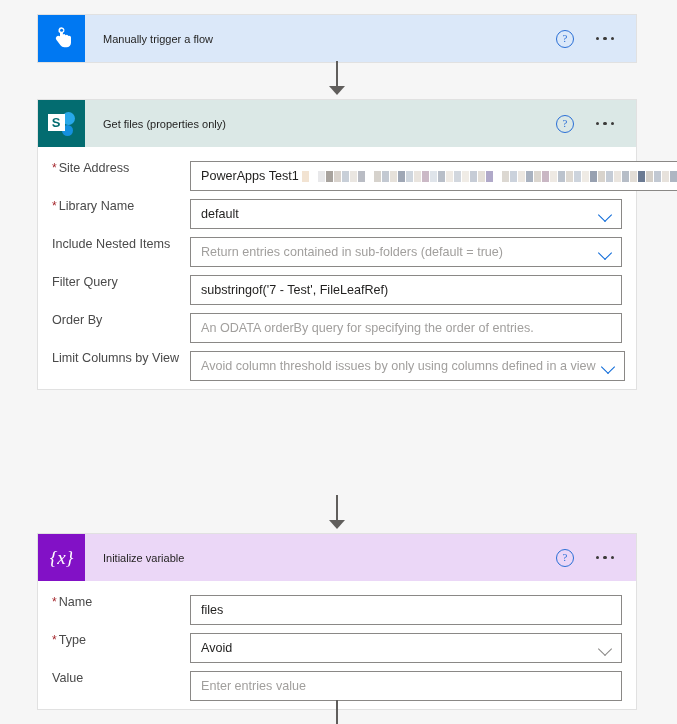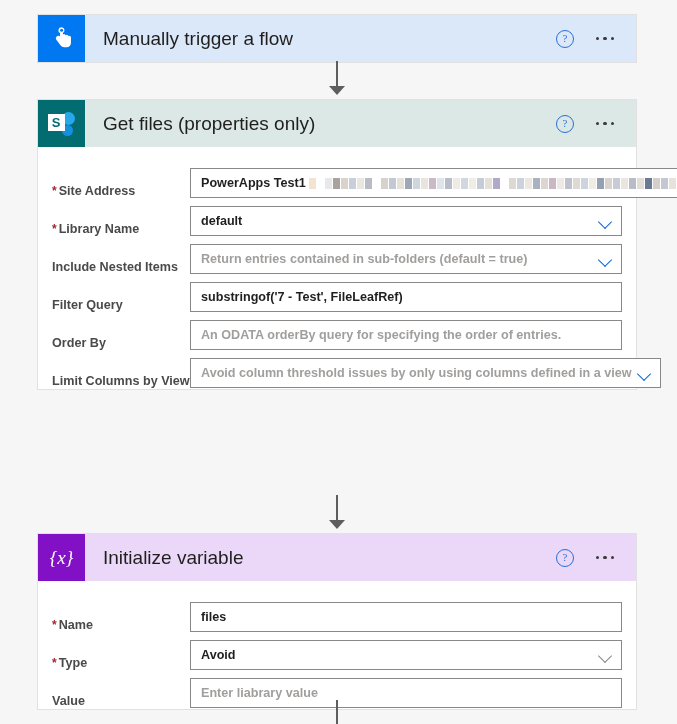--- a/index.html
+++ b/index.html
@@ -52,21 +52,21 @@
     justify-content: center;
     position: relative;
   }
   .card-icon.trigger    { background: #0078f2; }
   .card-icon.sharepoint { background: #036c70; }
   .card-icon.variable   { background: #8211c6; }
 
   .card-title {
     flex: 1 1 auto;
     padding-left: 18px;
-    font-size: 19px;
+    font-size: 11px;
     color: #201f1e;
     white-space: nowrap;
     overflow: hidden;
   }
 
   .hdr-actions {
     display: flex;
     align-items: center;
     gap: 22px;
     padding-right: 22px;
@@ -92,25 +92,24 @@
     background: #3b3a39;
     border-radius: 50%;
     display: block;
   }
 
   
   .card-body { padding: 14px 0 0 0; }
 
   .frow {
     display: flex;
-    align-items: flex-end;
+    align-items: flex-start;
     padding: 0 14px 0 14px;
     height: 37px;
     margin-bottom: 1px;
-    font-weight: bold;
   }
   .flabel {
     flex: 0 0 138px;
     font-size: 12.6px;
     color: #4a4a4a;
     white-space: nowrap;
     position: relative;
   }
   .flabel .req {
     color: #a4262c;
@@ -453,20 +452,20 @@
         <div class="flabel"><span class="req">*</span><span>Type</span></div>
         <div class="fctl">
           <div class="fval">Avoid</div>
           <div class="chev gray"></div>
         </div>
       </div>
 
       <div class="frow">
         <div class="flabel">Value</div>
         <div class="fctl">
-          <div class="fval ph">Enter liabrary value</div>
+          <div class="fval ph">Enter entries value</div>
         </div>
       </div>
     </div>
   </div>
 
   <div class="conn" style="top:700px;height:24px;"></div>
 </div>
 
 </body></html>

